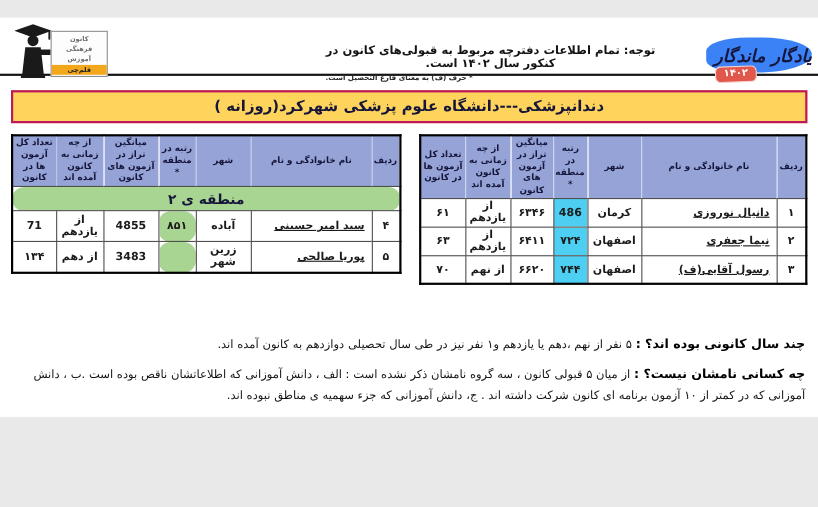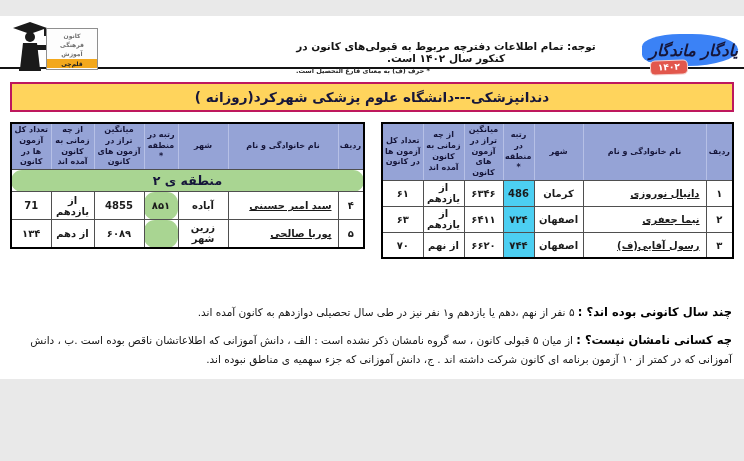--- a/index.html
+++ b/index.html
@@ -190,21 +190,21 @@
       <td class="rank">۸۵۱</td>
       <td>4855</td>
       <td>از یازدهم</td>
       <td>71</td>
     </tr>
     <tr>
       <td>۵</td>
       <td class="name">پوریا صالحی</td>
       <td>زرین شهر</td>
       <td class="rank"></td>
-      <td>۶۰۸۹</td>
+      <td>3483</td>
       <td>از دهم</td>
       <td>۱۳۴</td>
     </tr>
   </tbody>
     </table>
 
   <div class="footnotes">
     <p>
       <span class="fn-label">چند سال کانونی بوده اند؟ :</span>
       <span>۵ نفر از نهم ،دهم یا یازدهم و۱ نفر نیز در طی سال تحصیلی دوازدهم به کانون آمده اند.</span>

